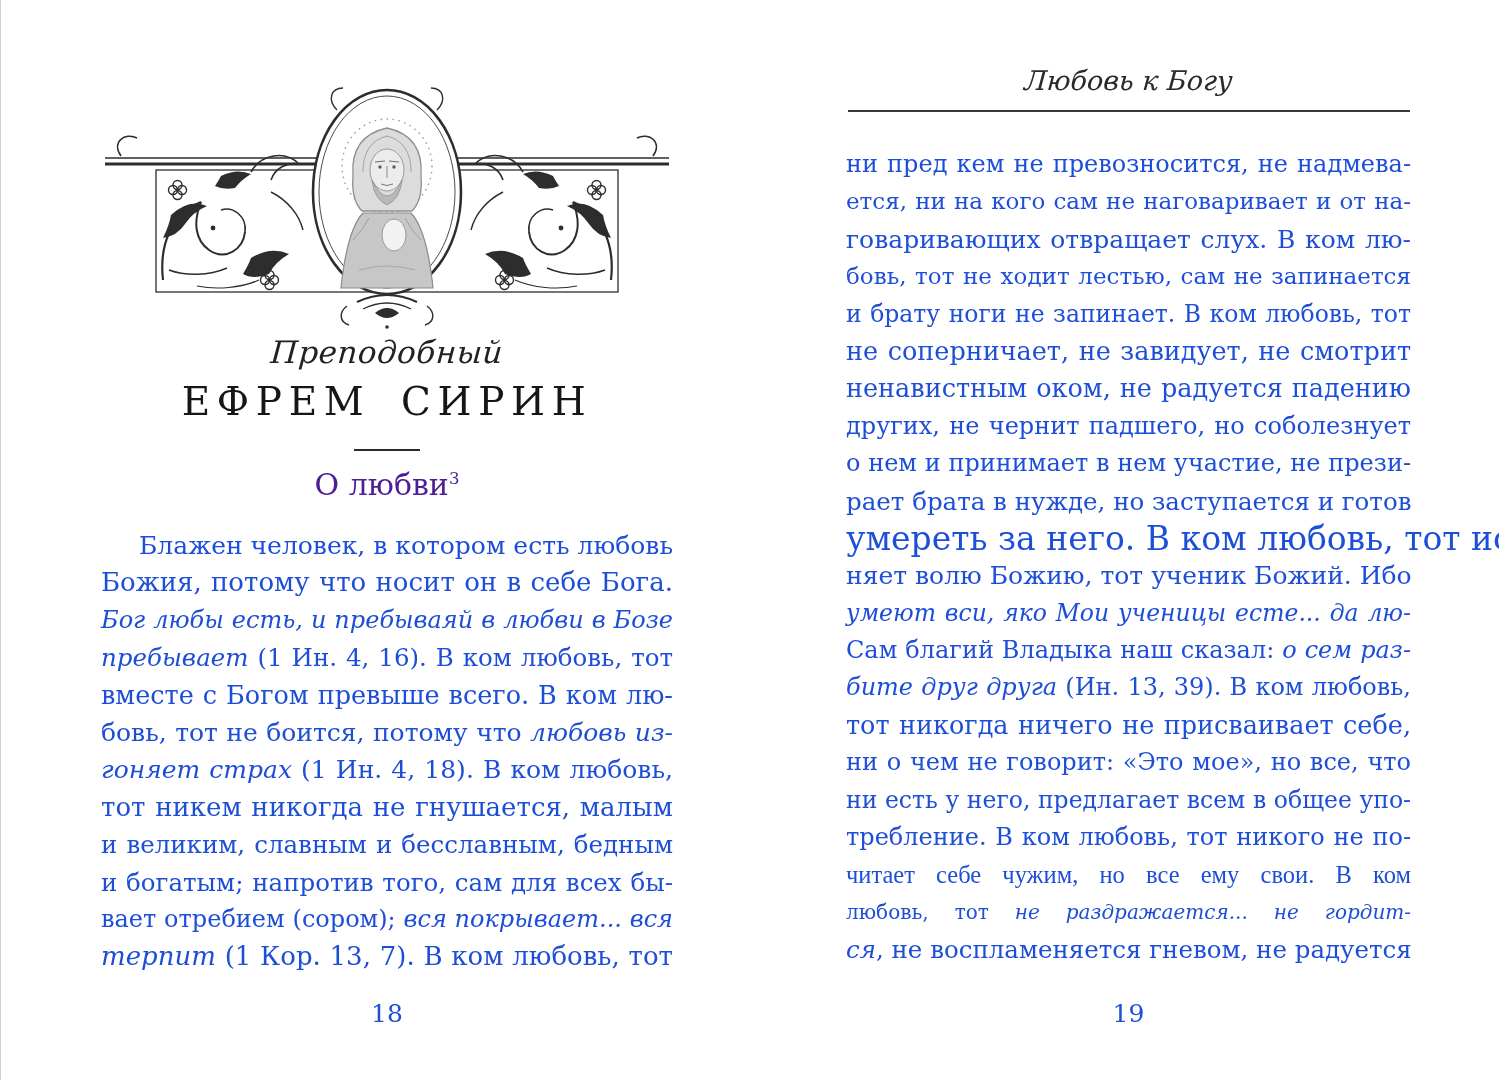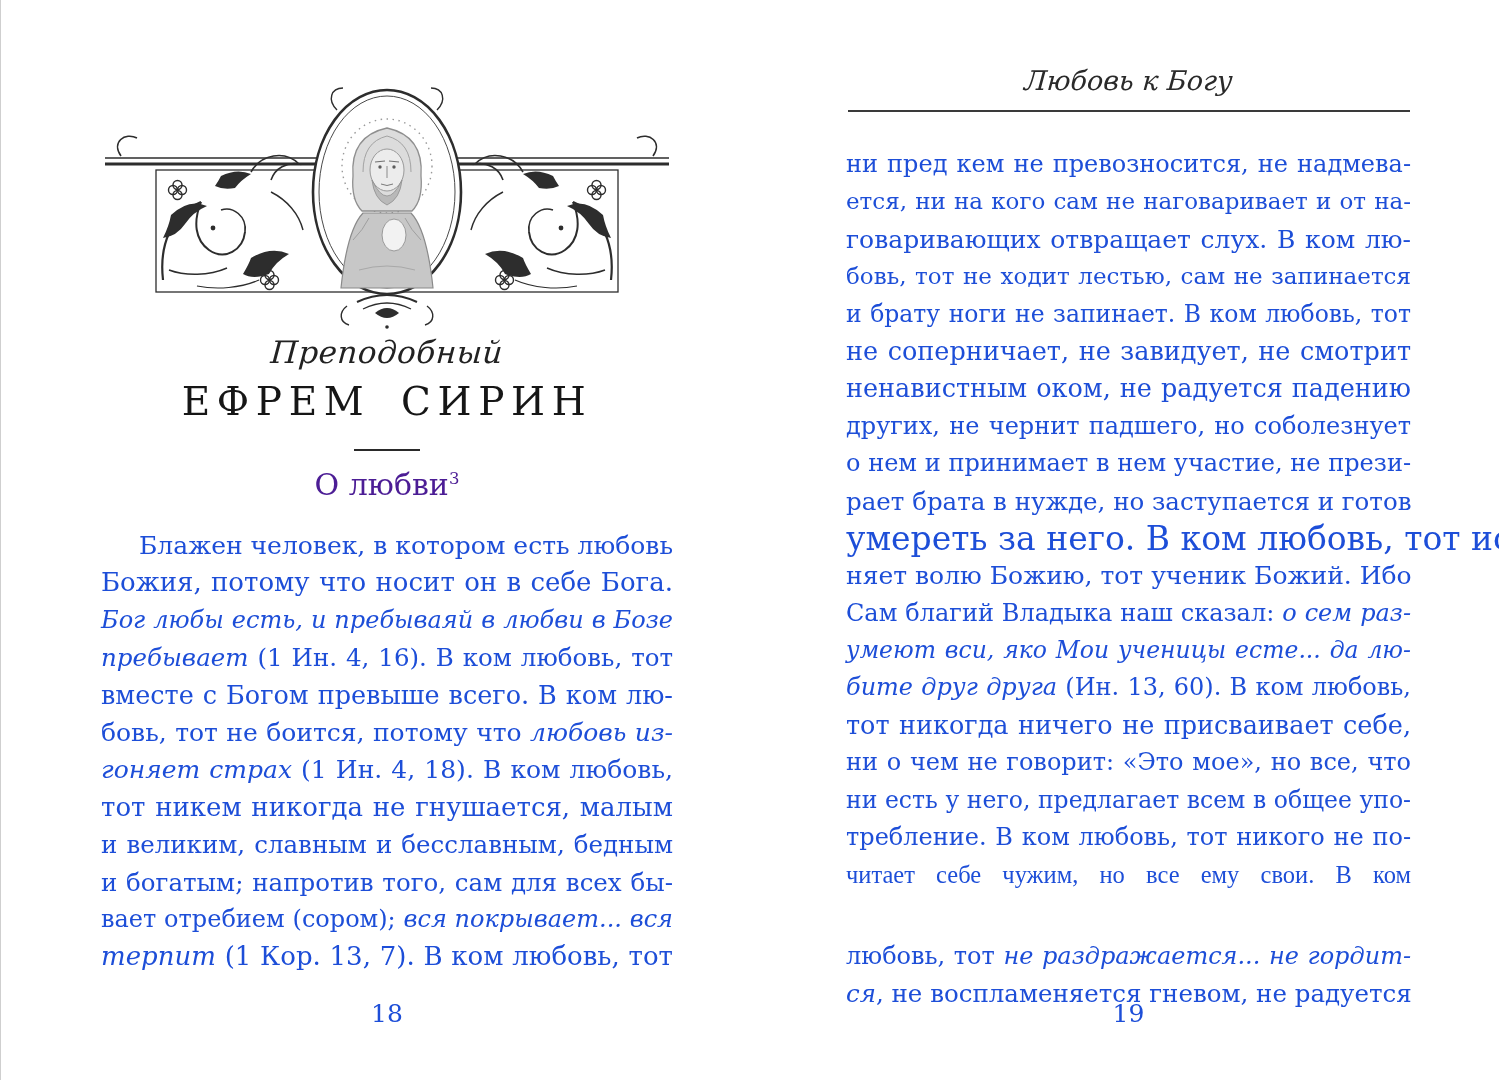--- a/index.html
+++ b/index.html
@@ -182,28 +182,28 @@
         <div class="line" style="font-size: 25px;"><span>говаривающих отвращает слух. В ком лю-</span></div>
         <div class="line" style="font-size: 23px;"><span>бовь, тот не ходит лестью, сам не запинается</span></div>
         <div class="line" style="font-size: 23.5px;"><span>и брату ноги не запинает. В ком любовь, тот</span></div>
         <div class="line" style="font-size: 25.5px;"><span>не соперничает, не завидует, не смотрит</span></div>
         <div class="line" style="font-size: 25.5px;"><span>ненавистным оком, не радуется падению</span></div>
         <div class="line" style="font-size: 24px;"><span>других, не чернит падшего, но соболезнует</span></div>
         <div class="line" style="font-size: 24px;"><span>о нем и принимает в нем участие, не прези-</span></div>
         <div class="line" style="font-size: 24.5px;"><span>рает брата в нужде, но заступается и готов</span></div>
         <div class="line" style="font-size: 33px;"><span>умереть за него. В ком любовь, тот испол-</span></div>
         <div class="line" style="font-size: 25px;"><span>няет волю Божию, тот ученик Божий. Ибо</span></div>
+        <div class="line" style="font-size: 23.5px;"><span class="it">умеют вси, яко Мои ученицы есте... да лю-</span></div>
         <div class="line" style="font-size: 24px;"><span>Сам благий Владыка наш сказал: </span><span class="it">о сем раз-</span></div>
-        <div class="line" style="font-size: 23.5px;"><span class="it">умеют вси, яко Мои ученицы есте... да лю-</span></div>
-        <div class="line" style="font-size: 24px;"><span class="it">бите друг друга </span><span>(Ин. 13, 60). В ком любовь,</span></div>
+        <div class="line" style="font-size: 24px;"><span class="it">бите друг друга </span><span>(Ин. 13, 39). В ком любовь,</span></div>
         <div class="line" style="font-size: 25.5px;"><span>тот никогда ничего не присваивает себе,</span></div>
         <div class="line" style="font-size: 24px;"><span>ни о чем не говорит: «Это мое», но все, что</span></div>
         <div class="line" style="font-size: 23.5px;"><span>ни есть у него, предлагает всем в общее упо-</span></div>
         <div class="line" style="font-size: 24px;"><span>требление. В ком любовь, тот никого не по-</span></div>
         <div class="line" style="font-size: 24.5px; font-family: Liberation Serif, serif;"><span>читает себе чужим, но все ему свои. В ком</span></div>
-        <div class="line" style="font-size: 24px; margin-top: 44px;"><span>любовь, тот </span><span class="it">не раздражается... не гордит-</span></div>
+        <div class="line" style="font-size: 20px;"><span>любовь, тот </span><span class="it">не раздражается... не гордит-</span></div>
         <div class="line" style="font-size: 24.5px;"><span class="it">ся</span><span>, не воспламеняется гневом, не радуется</span></div>
       </div>
 
     <div class="page-num">19</div>
   </div>
 
 </div>
 
 </body></html>

